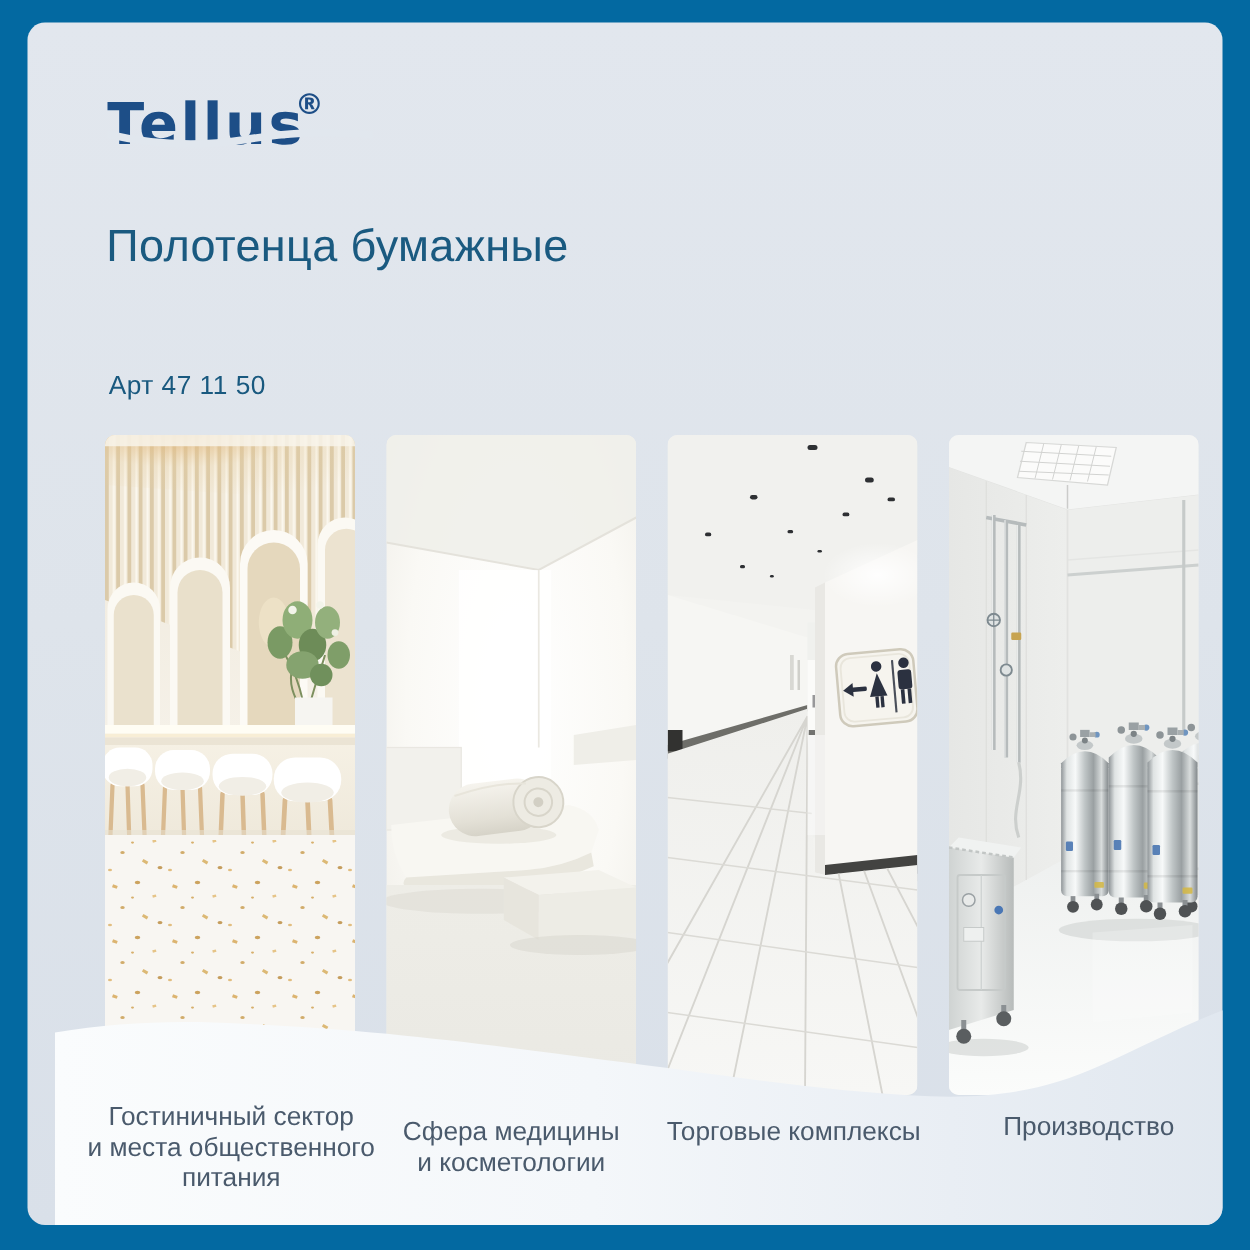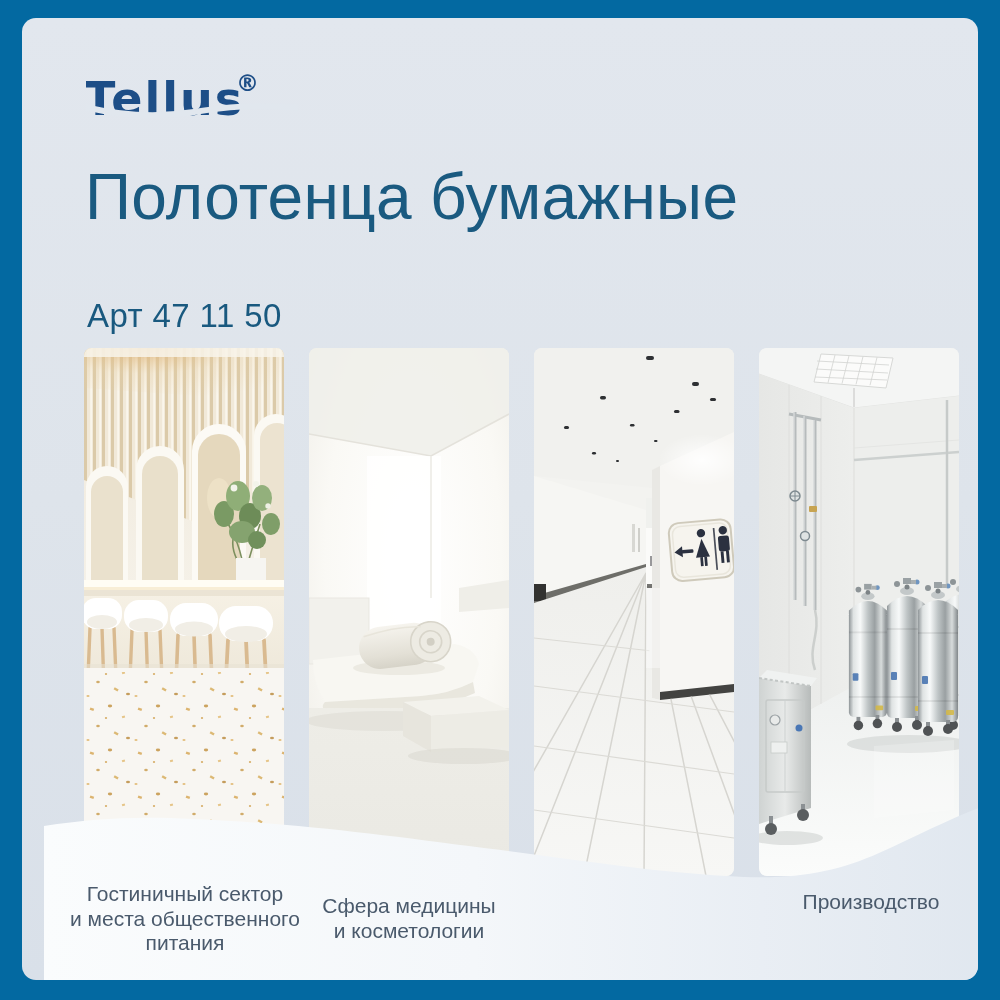--- a/index.html
+++ b/index.html
@@ -3,23 +3,23 @@
 <meta charset="utf-8">
 <style>
   html,body{margin:0;padding:0;background:#ffffff;}
   .stage{position:relative;width:1000px;height:1000px;background:#0369a1;overflow:hidden;
          font-family:"Liberation Sans", sans-serif;}
   .card{position:absolute;left:22px;top:18px;width:956px;height:962px;border-radius:14px;
         background:linear-gradient(180deg,#e2e7ee 0%,#dee4eb 50%,#d9e0e9 100%);overflow:hidden;}
   .logo{position:absolute;left:64px;top:50px;width:212px;height:64px;}
   .logo text{font-family:"DejaVu Sans", sans-serif;}
   .title{position:absolute;left:63px;top:150px;margin:0;font-weight:400;
-         font-size:64px;line-height:58px;color:#1a5a80;letter-spacing:0.3px;}
+         font-size:36px;line-height:58px;color:#1a5a80;letter-spacing:0.3px;}
   .title span{display:block;}
-  .sku{position:absolute;left:65px;top:279px;font-size:33px;color:#19597f;letter-spacing:0.4px;}
+  .sku{position:absolute;left:65px;top:279px;font-size:21px;color:#19597f;letter-spacing:0.4px;}
   .panel{position:absolute;top:330px;width:200px;height:528px;border-radius:8px;overflow:hidden;z-index:1;}
   .panel svg{display:block;}
   .p1{left:62px;} .p2{left:287px;} .p3{left:512px;} .p4{left:737px;}
   .wave{position:absolute;left:22px;top:768px;width:956px;height:212px;z-index:2;}
   .caption{position:absolute;width:270px;text-align:center;font-size:21px;line-height:24.5px;
            color:#4a5a6c;z-index:3;}
   .caption span{display:block;}
   .cap1{left:28px;top:864px;} .cap2{left:252px;top:876px;} .cap3{left:478px;top:876px;} .cap4{left:714px;top:872px;}
 </style>
 </head>
@@ -391,19 +391,20 @@
   <div class="caption cap1">
     <span>Гостиничный сектор</span>
     <span>и места общественного</span>
     <span>питания</span>
   </div>
   <div class="caption cap2">
     <span>Сфера медицины</span>
     <span>и косметологии</span>
   </div>
   <div class="caption cap3">
+    <span>Торговые комплексы</span>
   </div>
   <div class="caption cap4">
     <span>Производство</span>
   </div>
 
  </div>
 </div>
 
 </body></html>

